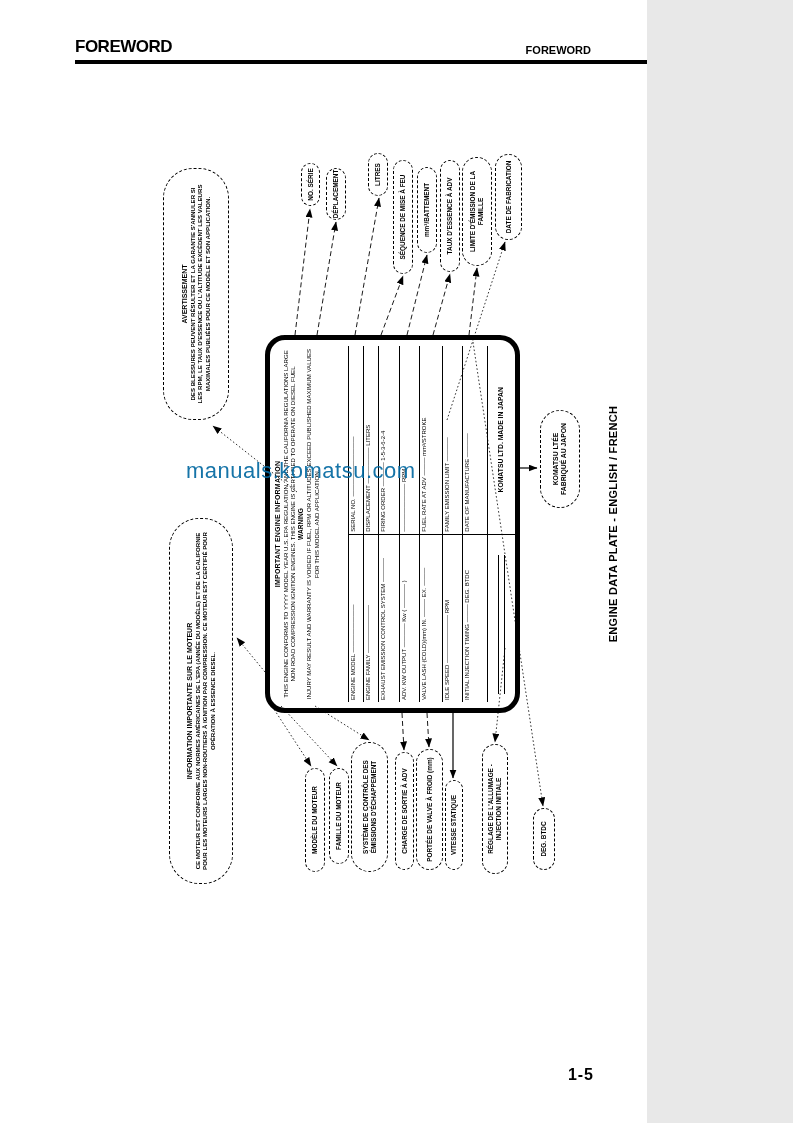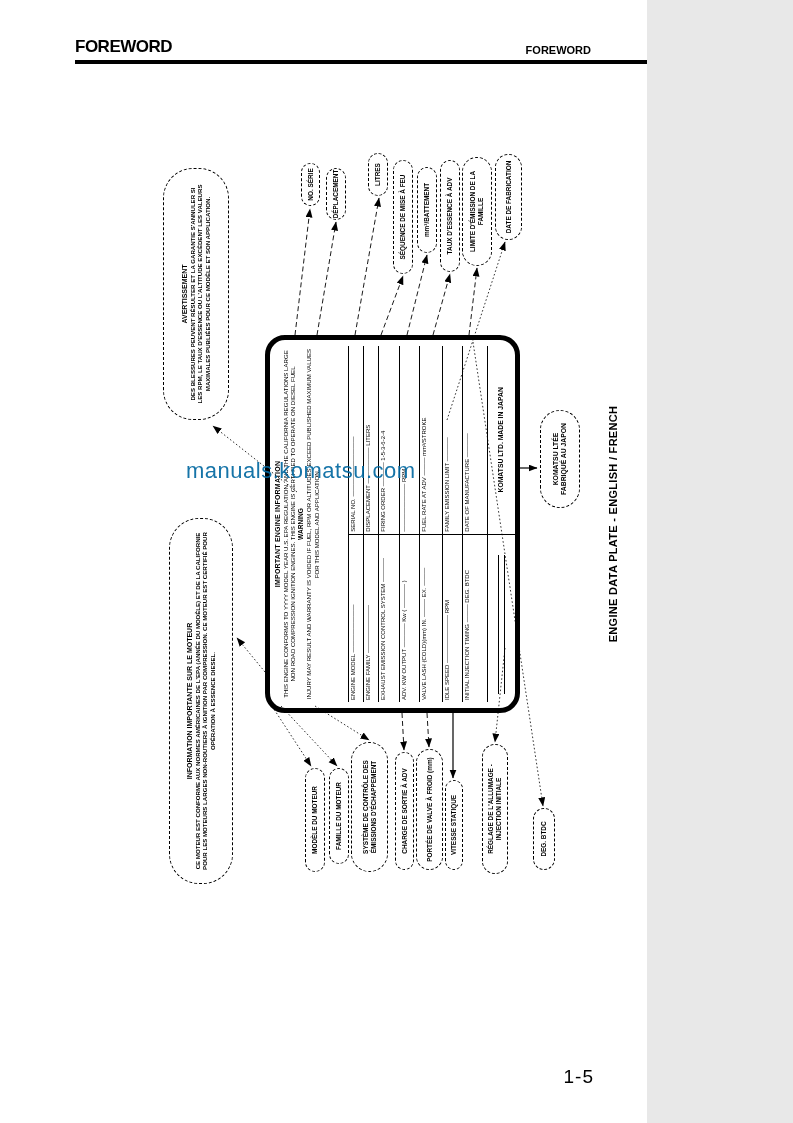--- a/index.html
+++ b/index.html
@@ -2,21 +2,21 @@
 <html><head>
 <meta charset="utf-8">
 <style>
   html,body{margin:0;padding:0;background:#e8e8e8;}
   #page{position:relative;width:647px;height:1123px;background:#ffffff;overflow:hidden;
         font-family:"Liberation Sans",sans-serif;color:#000;}
   
   .hdr-left{position:absolute;left:75px;top:37px;font-size:17px;font-weight:bold;letter-spacing:-0.5px;}
   .hdr-right{position:absolute;right:56px;top:44px;font-size:11px;font-weight:bold;}
   .hdr-rule{position:absolute;left:75px;top:60px;width:662px;height:4px;background:#000;}
-  .pagenum{position:absolute;right:53px;top:1066px;font-size:19px;font-weight:normal;letter-spacing:1px;}
+  .pagenum{position:absolute;right:53px;top:1066px;font-size:16px;font-weight:bold;letter-spacing:1px;}
   .watermark{position:absolute;left:186px;top:458px;font-size:22px;font-weight:normal;
              color:#0369a1;opacity:.92;letter-spacing:.5px;z-index:20;}
   
   .fig{position:absolute;left:20px;top:285px;width:750px;height:480px;
        transform:rotate(-90deg);z-index:5;}
   .fig *{box-sizing:border-box;}
   
   .plate{position:absolute;left:187px;top:110px;width:378px;height:255px;
          border:5px solid #000;border-radius:20px;padding:4px 6px 4px 6px;background:#fff;}
   .p-title{font-size:7px;font-weight:bold;text-align:center;letter-spacing:.2px;}

